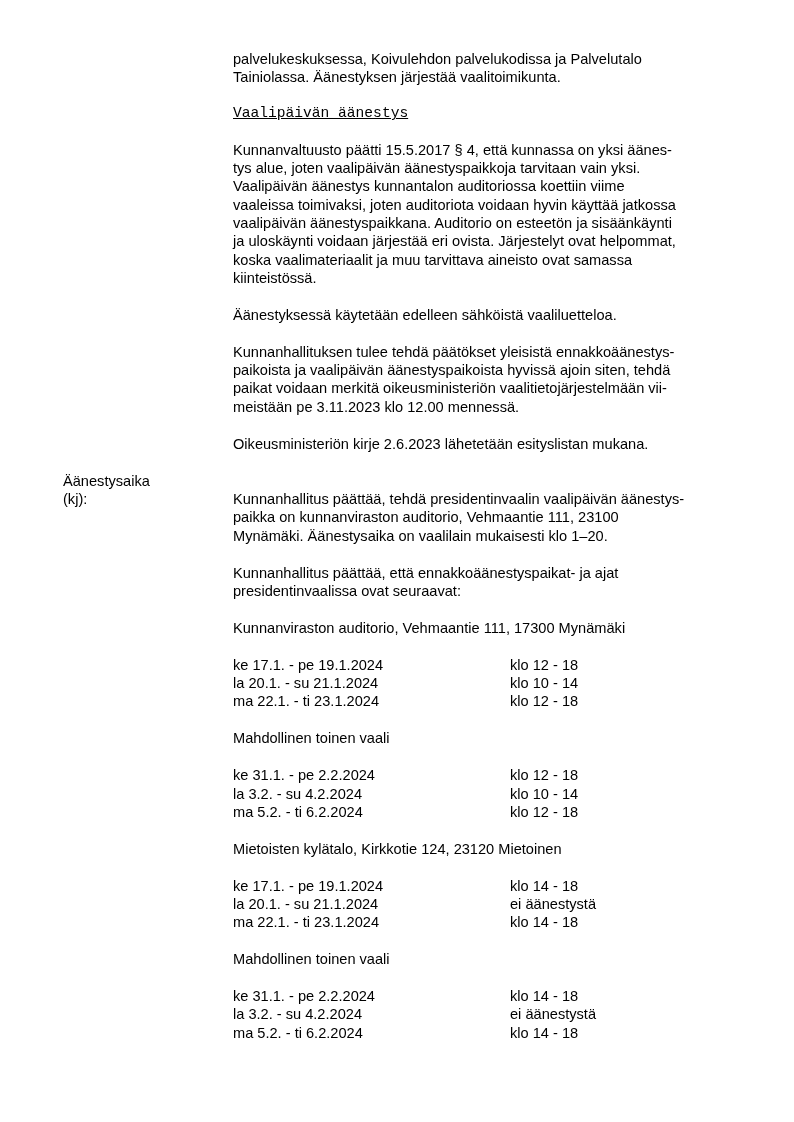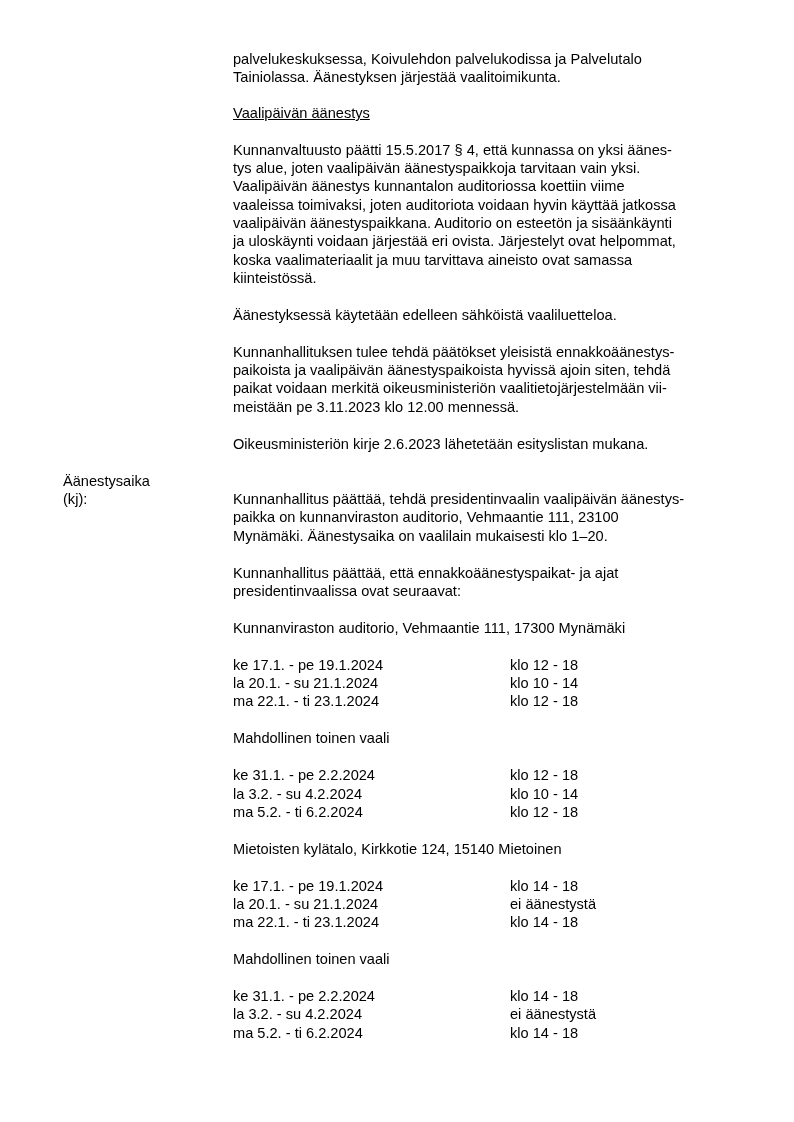--- a/index.html
+++ b/index.html
@@ -2,21 +2,21 @@
 <html><head>
   <meta charset="utf-8">
   <style>
     html, body { margin: 0; padding: 0; background: #ffffff; }
     body { width: 794px; height: 1122px; position: relative; overflow: hidden;
       font-family: "Liberation Sans", sans-serif; font-size: 14.6px; color: #000; }
     .line { position: absolute; white-space: nowrap; line-height: 18px; }
     .main { left: 233px; }
     .label { left: 63px; }
     .time { left: 510px; }
-    .ul { text-decoration: underline; }
+    .ul { text-decoration: underline; font-family: Liberation Mono, monospace; }
   </style>
 </head>
 <body>
 
 <div class="line main" style="top:50px">palvelukeskuksessa,  Koivulehdon  palvelukodissa ja Palvelutalo</div>
 <div class="line main" style="top:68px">Tainiolassa. Äänestyksen  järjestää  vaalitoimikunta.</div>
 
 <div class="line main ul" style="top:104px">Vaalipäivän  äänestys</div>
 
 <div class="line main" style="top:141px">Kunnanvaltuusto   päätti 15.5.2017 § 4, että kunnassa  on yksi äänes-</div>
@@ -58,21 +58,21 @@
 
 <div class="line main" style="top:729px">Mahdollinen  toinen vaali</div>
 
 <div class="line main" style="top:766px">ke 31.1. - pe 2.2.2024</div>
 <div class="line time" style="top:766px">klo 12 - 18</div>
 <div class="line main" style="top:785px">la 3.2. - su 4.2.2024</div>
 <div class="line time" style="top:785px">klo 10 - 14</div>
 <div class="line main" style="top:803px">ma 5.2. - ti 6.2.2024</div>
 <div class="line time" style="top:803px">klo 12 - 18</div>
 
-<div class="line main" style="top:840px">Mietoisten kylätalo, Kirkkotie 124, 15140 Mietoinen</div>
+<div class="line main" style="top:840px">Mietoisten kylätalo, Kirkkotie 124, 23120 Mietoinen</div>
 
 <div class="line main" style="top:877px">ke 17.1. - pe 19.1.2024</div>
 <div class="line time" style="top:877px">klo 14 - 18</div>
 <div class="line main" style="top:895px">la 20.1. - su 21.1.2024</div>
 <div class="line time" style="top:895px">ei äänestystä</div>
 <div class="line main" style="top:913px">ma 22.1. - ti 23.1.2024</div>
 <div class="line time" style="top:913px">klo 14 - 18</div>
 
 <div class="line main" style="top:950px">Mahdollinen  toinen vaali</div>
 

